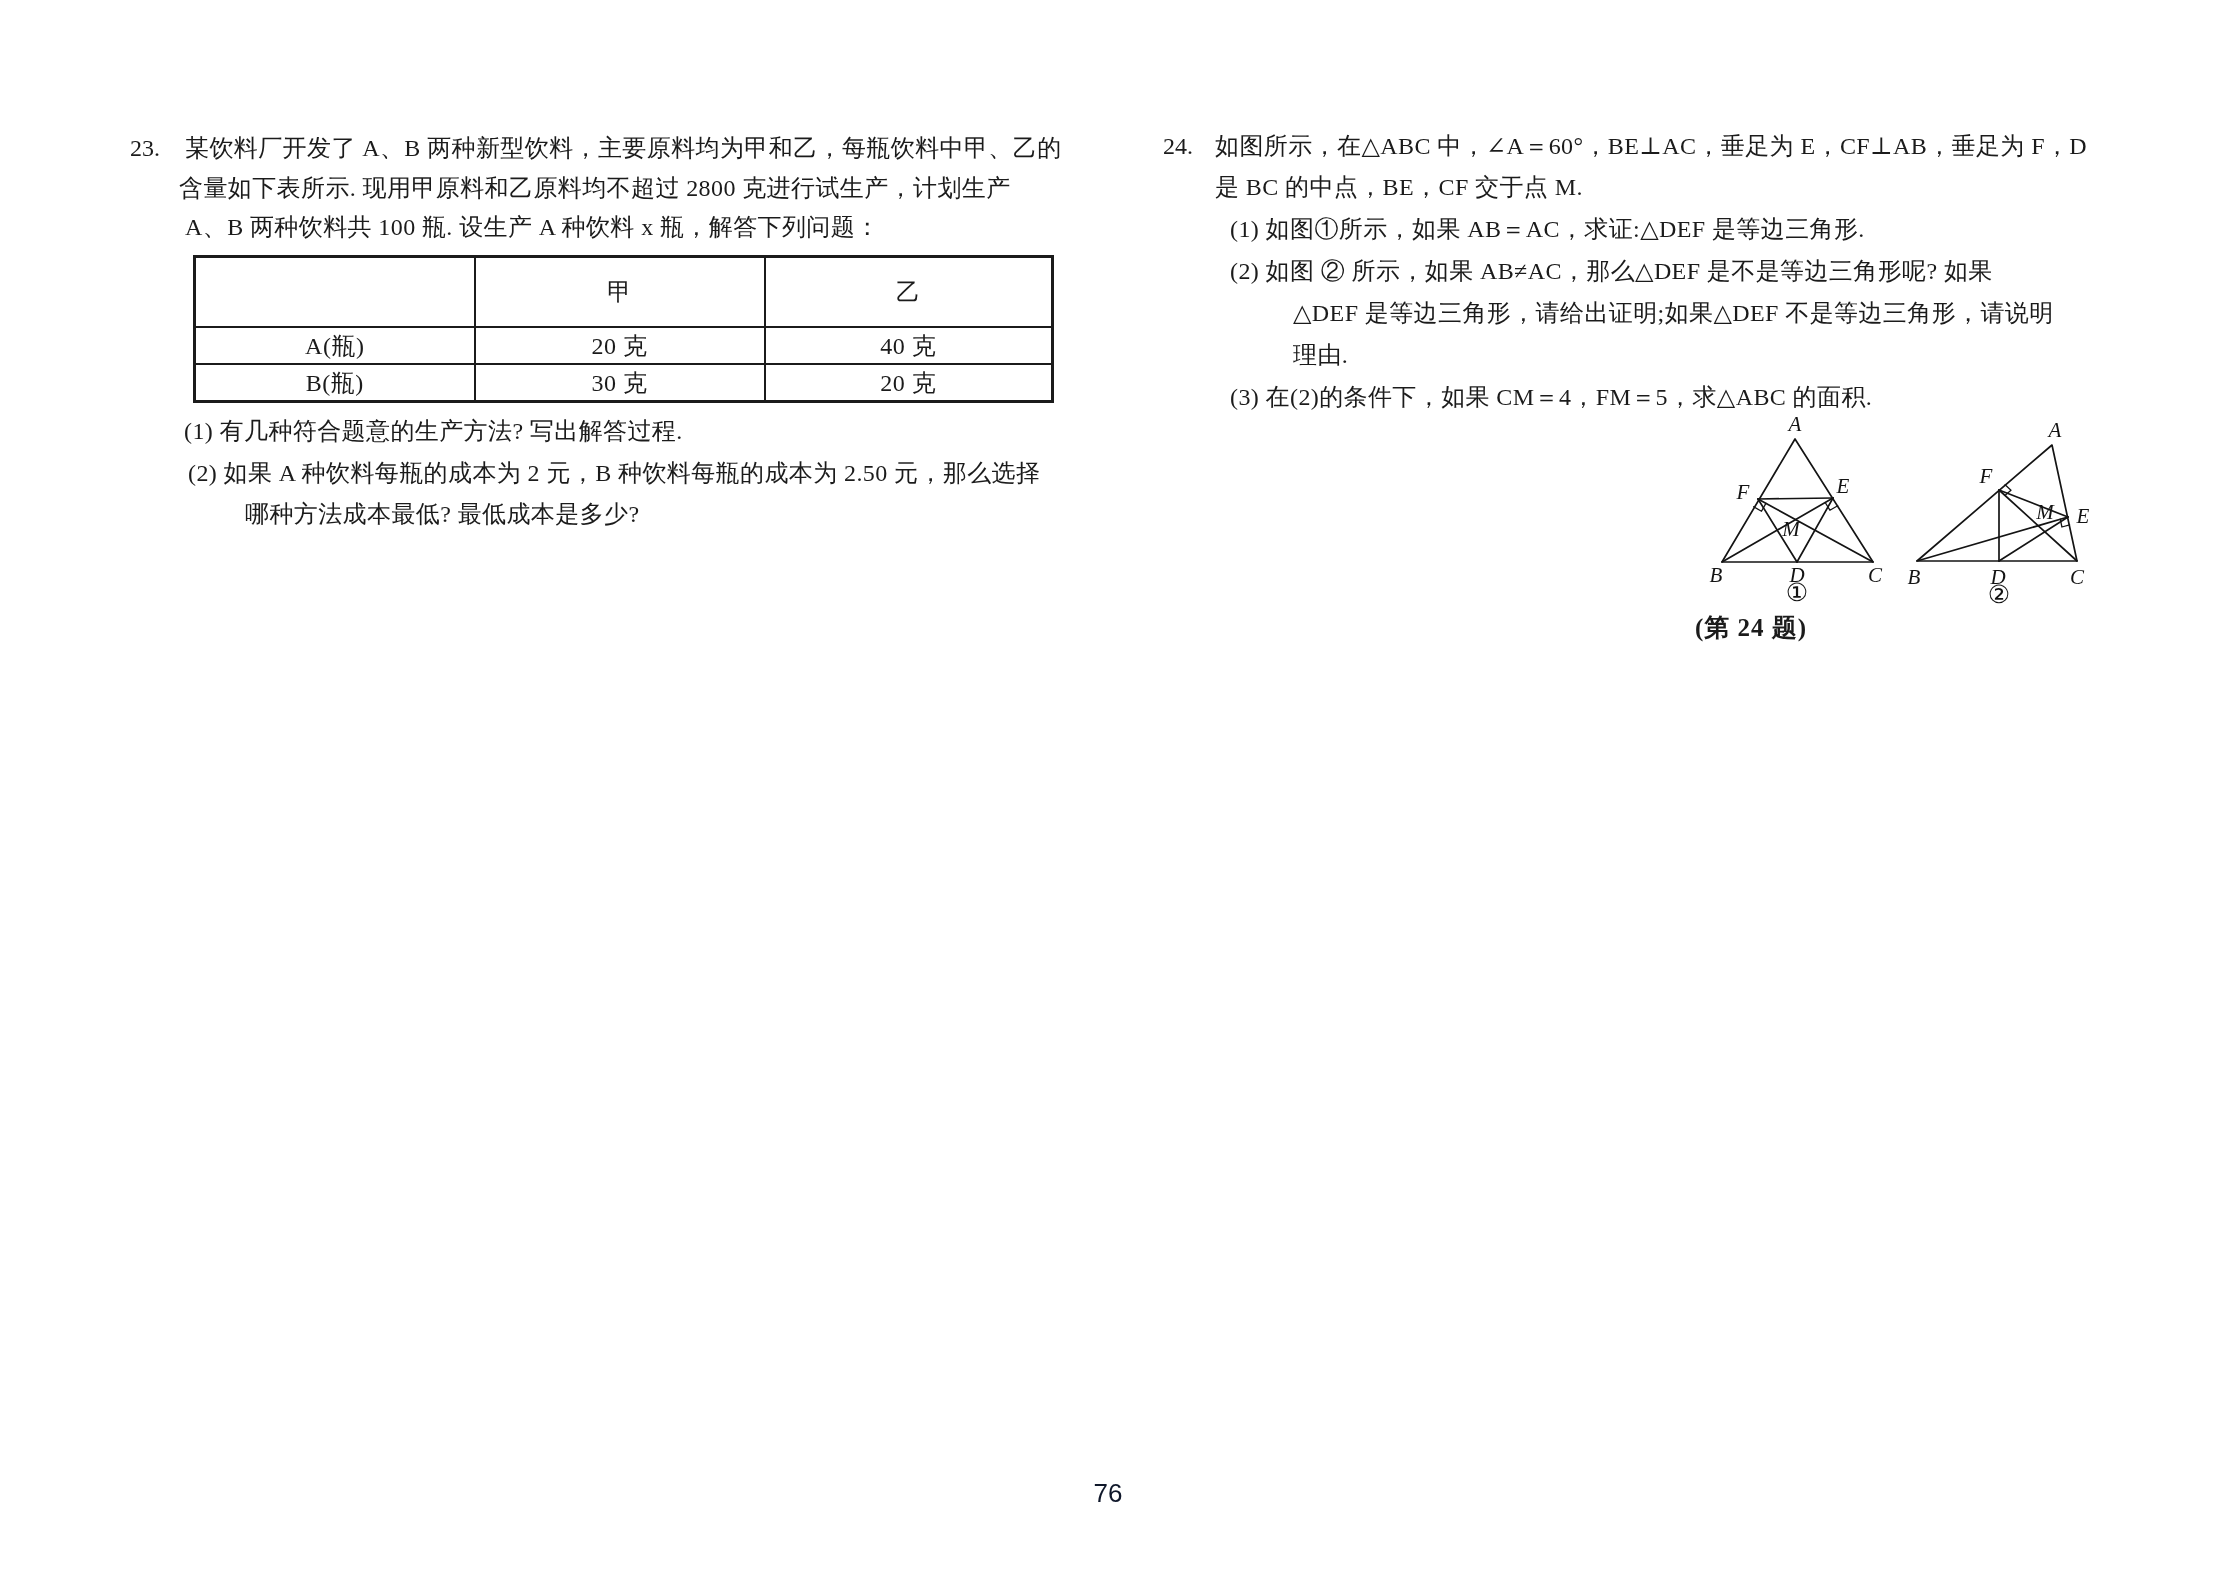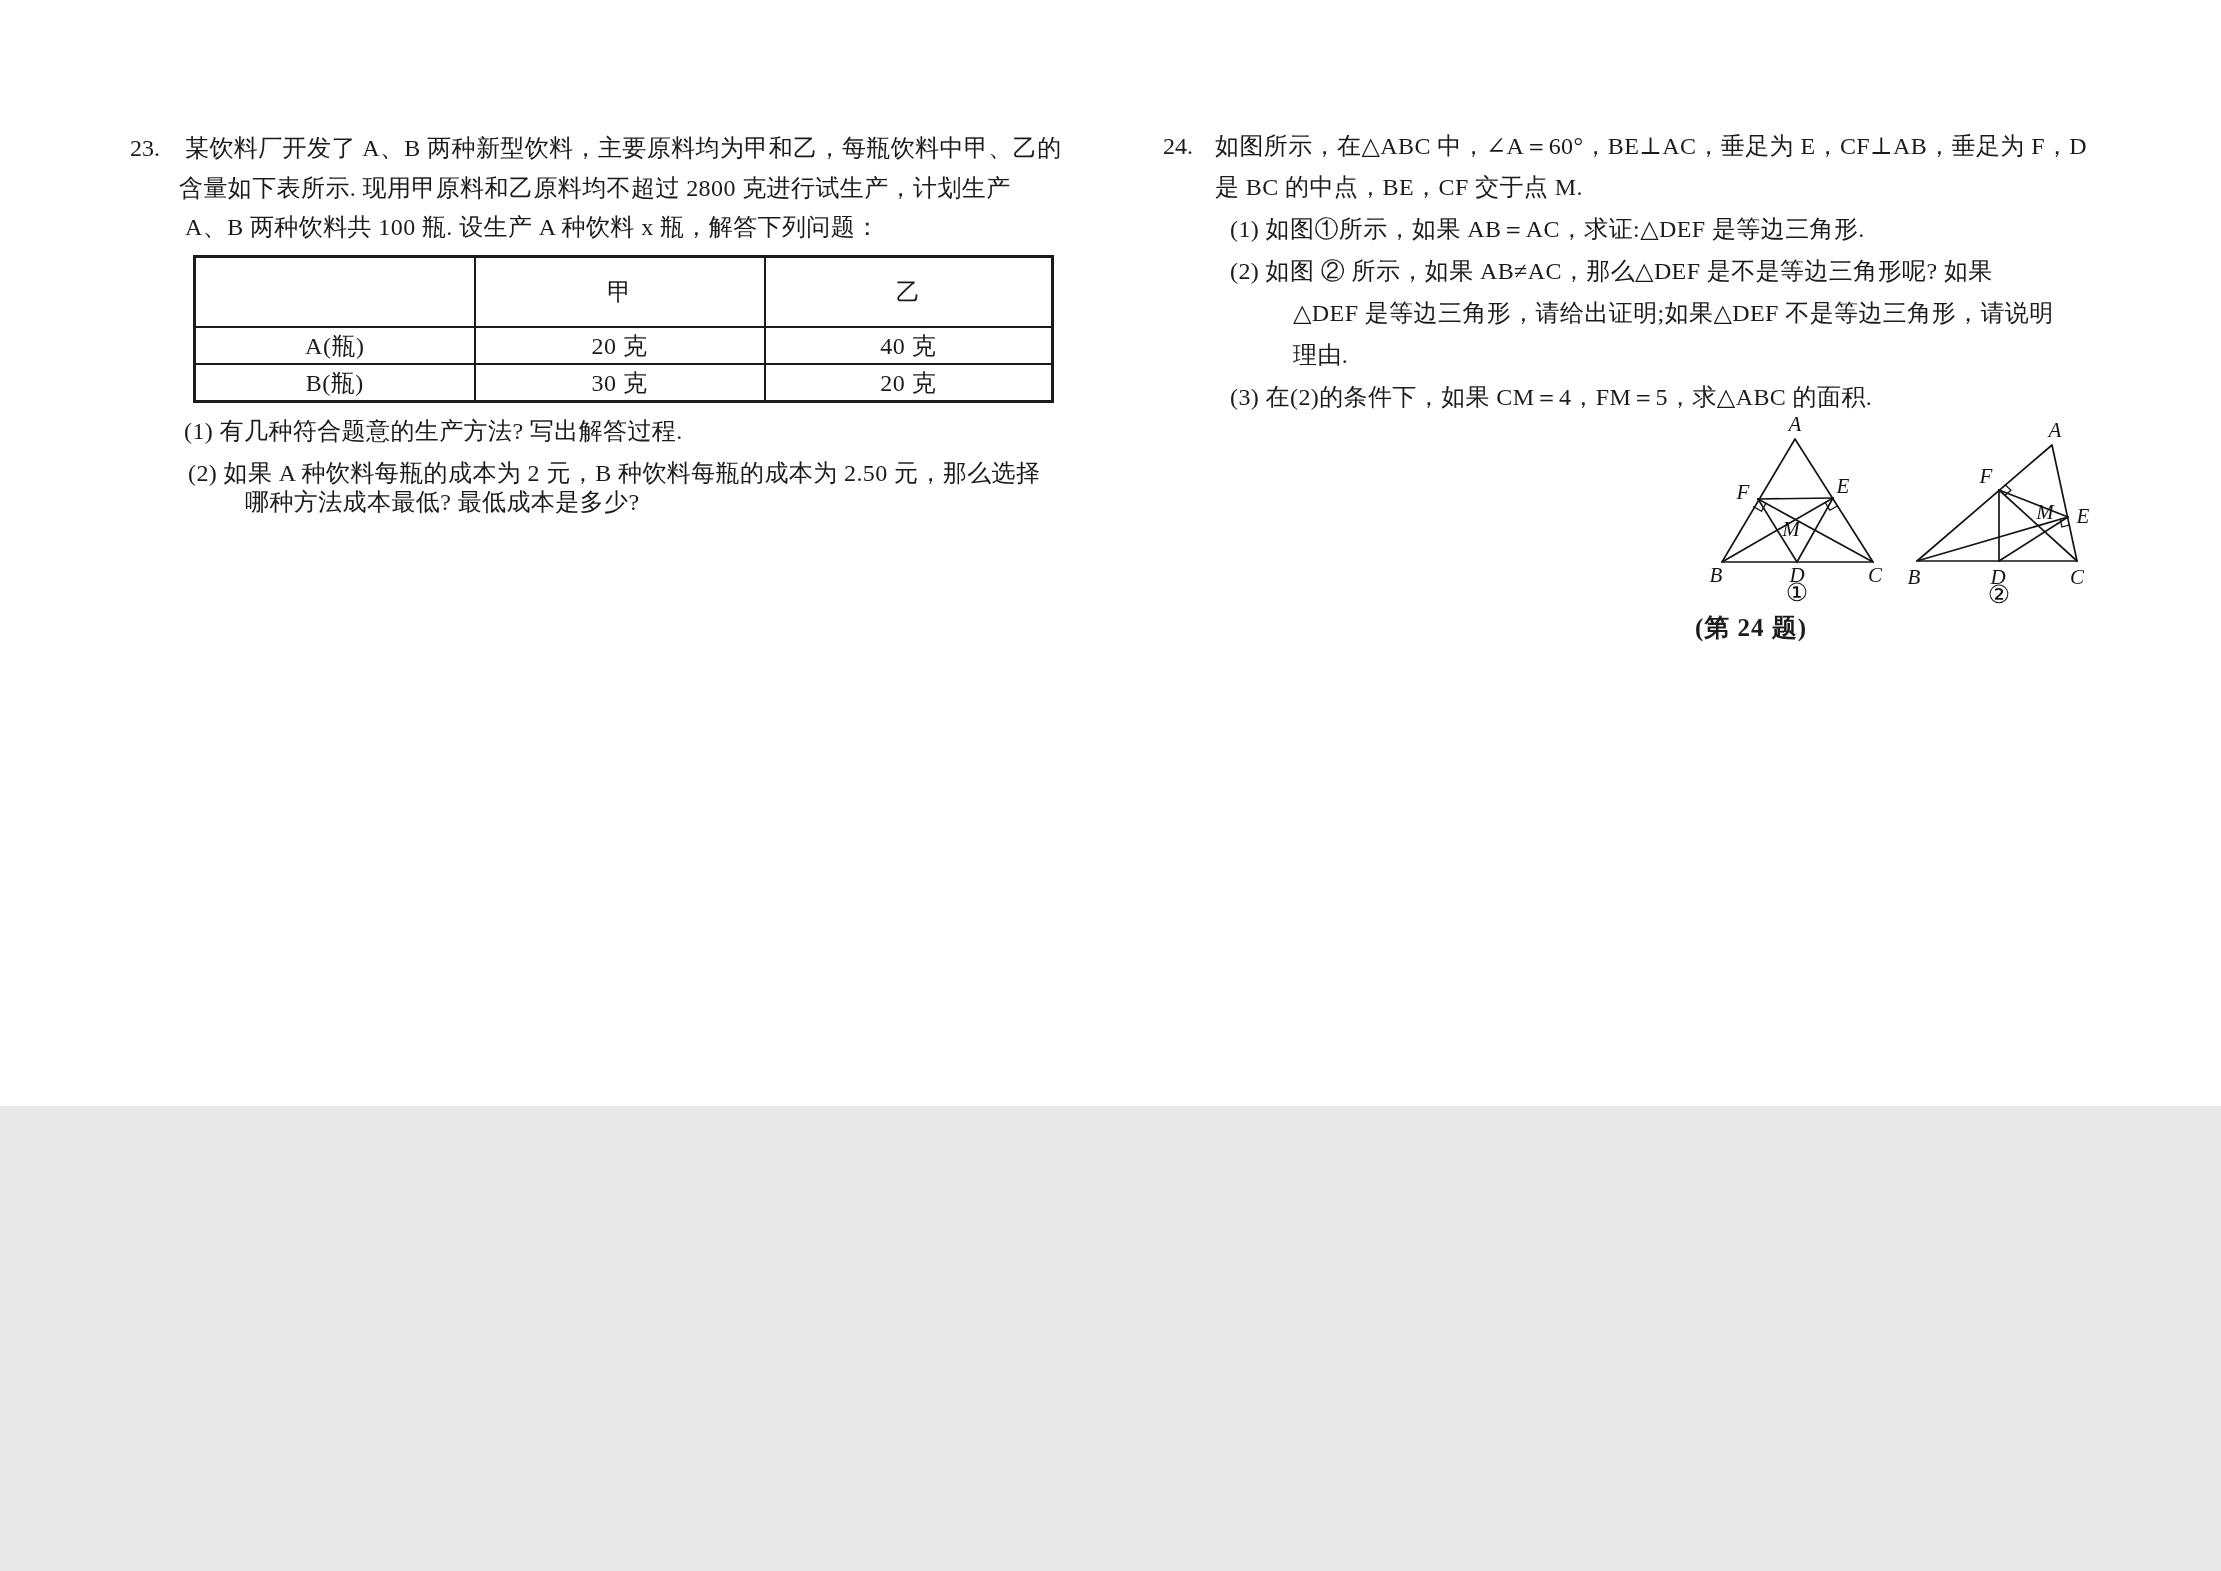--- a/index.html
+++ b/index.html
@@ -1,18 +1,18 @@
 <!DOCTYPE html>
 <html><head>
 <meta charset="utf-8">
 <style>
   html,body { margin:0; padding:0; background:#e8e8e8; }
   .page {
     position:relative;
-    width:2221px; height:1106px;
+    width:2221px; height:1571px;
     background:#ffffff;
     font-family:"Liberation Serif","DejaVu Serif",serif;
     color:#1b1b1b;
     overflow:hidden;
   }
   .tline {
     position:absolute;
     font-size:24px;
     line-height:30px;
     white-space:nowrap;
@@ -104,21 +104,21 @@
       <tr class="drow">
         <td>B(瓶)</td>
         <td>30 克</td>
         <td>20 克</td>
       </tr>
     </tbody>
   </table>
 
   <div class="tline" style="left:184px; top:416px;">(1) 有几种符合题意的生产方法? 写出解答过程.</div>
   <div class="tline" style="left:188px; top:458px;">(2) 如果 A 种饮料每瓶的成本为 2 元，B 种饮料每瓶的成本为 2.50 元，那么选择</div>
-  <div class="tline" style="left:233px; top:487px;padding-left:12px;">哪种方法成本最低? 最低成本是多少?</div>
+  <div class="tline" style="left:233px; top:499px;padding-left:12px;">哪种方法成本最低? 最低成本是多少?</div>
 
   <div class="pnum" style="left:1163px; top:133px;">24.</div>
   <div class="tline" style="left:1215px; top:131px;">如图所示，在△ABC 中，∠A＝60°，BE⊥AC，垂足为 E，CF⊥AB，垂足为 F，D</div>
   <div class="tline" style="left:1215px; top:172px;">是 BC 的中点，BE，CF 交于点 M.</div>
   <div class="tline" style="left:1230px; top:214px;">(1) 如图①所示，如果 AB＝AC，求证:△DEF 是等边三角形.</div>
   <div class="tline" style="left:1230px; top:256px;">(2) 如图 ② 所示，如果 AB≠AC，那么△DEF 是不是等边三角形呢? 如果</div>
   <div class="tline" style="left:1293px; top:298px;">△DEF 是等边三角形，请给出证明;如果△DEF 不是等边三角形，请说明</div>
   <div class="tline" style="left:1293px; top:340px;">理由.</div>
   <div class="tline" style="left:1230px; top:382px;">(3) 在(2)的条件下，如果 CM＝4，FM＝5，求△ABC 的面积.</div>
 

